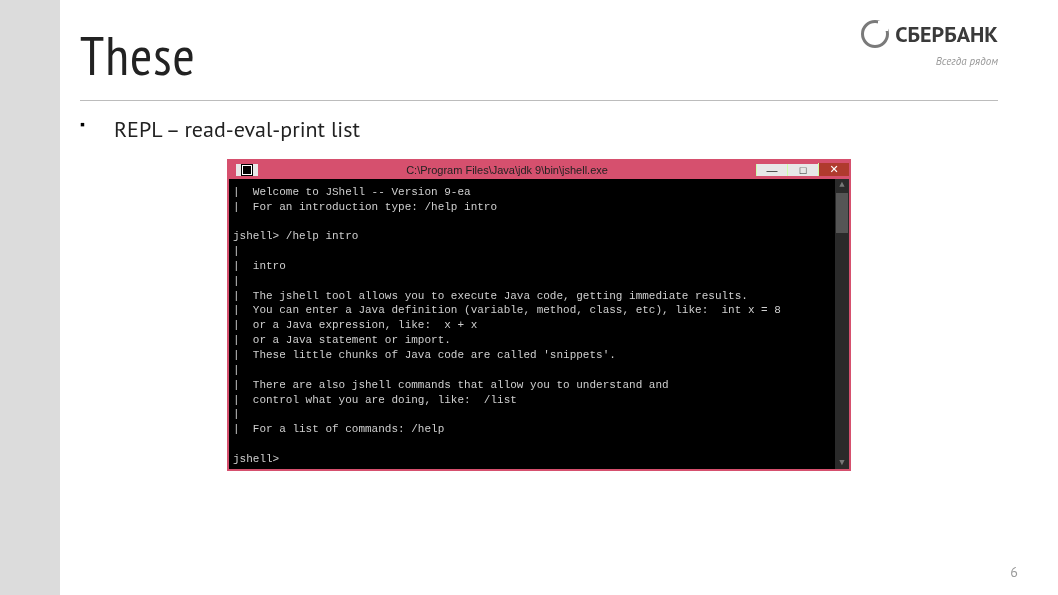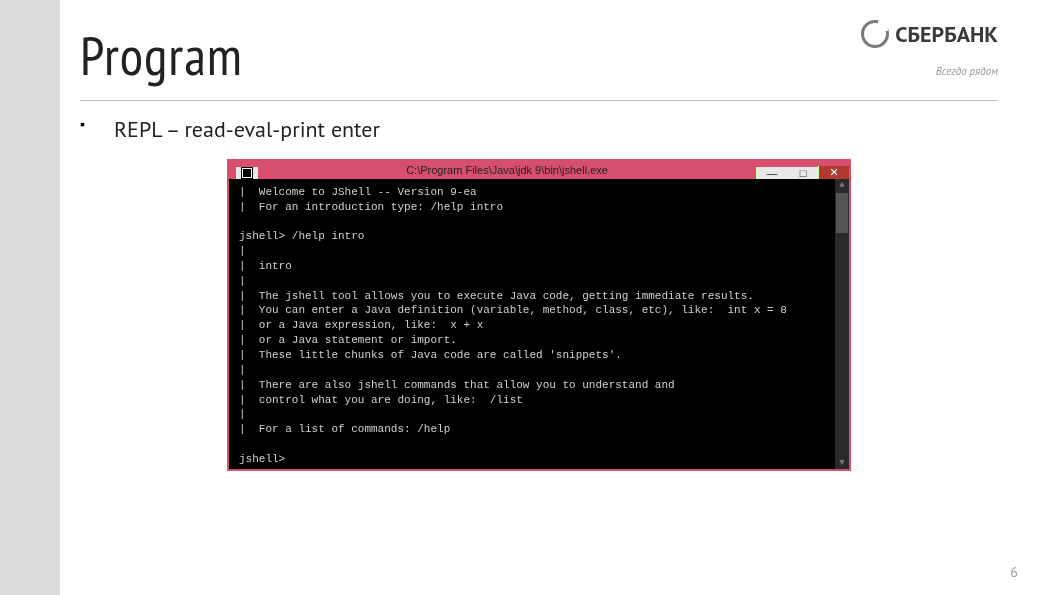--- a/index.html
+++ b/index.html
@@ -4,58 +4,58 @@
 <style>
   html,body{margin:0;padding:0;font-family:"Segoe UI","PT Sans",sans-serif;background:#fff;color:#222;}
   .slide{position:relative;width:1058px;height:595px;box-sizing:border-box;padding:20px 60px 10px 80px;}
   .left-bar{position:absolute;left:0;top:0;width:60px;height:595px;background:#dcdcdc;}
   .hdr{display:flex;align-items:flex-start;justify-content:space-between;}
   .title{font-size:54px;font-weight:400;letter-spacing:1px;margin:0 0 6px 0;font-family:"Segoe UI Light","PT Sans Narrow",sans-serif;}
   .logo{text-align:right;color:#767676;}
   .logo-top{display:flex;align-items:flex-start;gap:6px;font-size:22px;font-weight:700;color:#3a3a3a;}
   .logo-ring{width:22px;height:22px;border:3px solid #7a7a7a;border-radius:50%;position:relative;}
   .logo-ring::after{content:"";position:absolute;right:-2px;top:-2px;width:10px;height:10px;background:#fff;}
-  .logo-sub{font-size:11px;font-style:italic;color:#9a9a9a;margin-top:16px;}
+  .logo-sub{font-size:11px;font-style:italic;color:#9a9a9a;margin-top:6px;}
   hr.rule{border:none;border-top:1px solid #bcbcbc;margin:4px 0 14px 0;}
   ul.bul{list-style:none;margin:0;padding:0;font-size:22px;line-height:1.35;}
   ul.bul li{position:relative;padding-left:34px;margin-bottom:6px;text-align:justify;}
   ul.bul li::before{content:"\25AA";position:absolute;left:0;top:0;font-size:14px;color:#000;}
   .term{display:flex;justify-content:center;margin-top:14px;}
   .termwin{width:620px;border:2px solid #d6506e;background:#d6506e;font-family:Consolas,"Courier New",monospace;font-size:11px;color:#cfcfcf;}
-  .tb{display:flex;align-items:flex-end;background:#d6506e;color:#222;font-family:"Segoe UI",sans-serif;font-size:11px;padding-left:7px;}
+  .tb{display:flex;align-items:center;background:#d6506e;color:#222;font-family:"Segoe UI",sans-serif;font-size:11px;padding-left:7px;}
   .tb-ico{width:22px;display:flex;align-items:center;justify-content:center;background:#e8e8e8;}
   .tb-title{flex:1;text-align:center;padding:3px 0;background:#d6506e;color:#222;}
   .tb-btn{width:30px;display:flex;align-items:center;justify-content:center;background:#e8e8e8;border-left:1px solid #cfa;}
   .tb-close{background:#b03a2e;color:#fff;}
-  .tbody{background:#000;color:#cfcfcf;padding:6px 8px 2px 10px;white-space:pre;line-height:1.35;min-height:250px;position:relative;}
+  .tbody{background:#000;color:#cfcfcf;padding:6px 8px 2px 4px;white-space:pre;line-height:1.35;min-height:250px;position:relative;}
   .sb{position:absolute;right:0;top:0;bottom:0;width:14px;background:#2a2a2a;display:flex;flex-direction:column;justify-content:space-between;align-items:center;color:#777;font-size:9px;}
   .sb-thumb{width:12px;height:40px;background:#555;margin-top:2px;}
   .pagenum{position:absolute;right:40px;bottom:14px;color:#9a9a9a;font-size:14px;}
 </style>
 </head>
 <body>
 
 <div class="slide">
   <div class="left-bar"></div>
 
   <div class="hdr">
-    <h1 class="title">Program</h1>
+    <h1 class="title">These</h1>
     <div class="logo">
       <div class="logo-top">
         <span class="logo-ring"></span>
         <span>СБЕРБАНК</span>
       </div>
       <div class="logo-sub">Всегда рядом</div>
     </div>
   </div>
 
   <hr class="rule">
 
   <ul class="bul">
-    <li>REPL – read-eval-print enter</li>
+    <li>REPL – read-eval-print list</li>
   </ul>
 
   <div class="term">
     <div class="termwin">
       <div class="tb">
         <div class="tb-ico">
           <svg width="12" height="12" viewBox="0 0 12 12">
               <rect x="0" y="0" width="12" height="12" fill="#000"></rect>
               <rect x="1" y="1" width="10" height="10" fill="#fff"></rect>
               <rect x="2" y="2" width="8" height="8" fill="#000"></rect>

